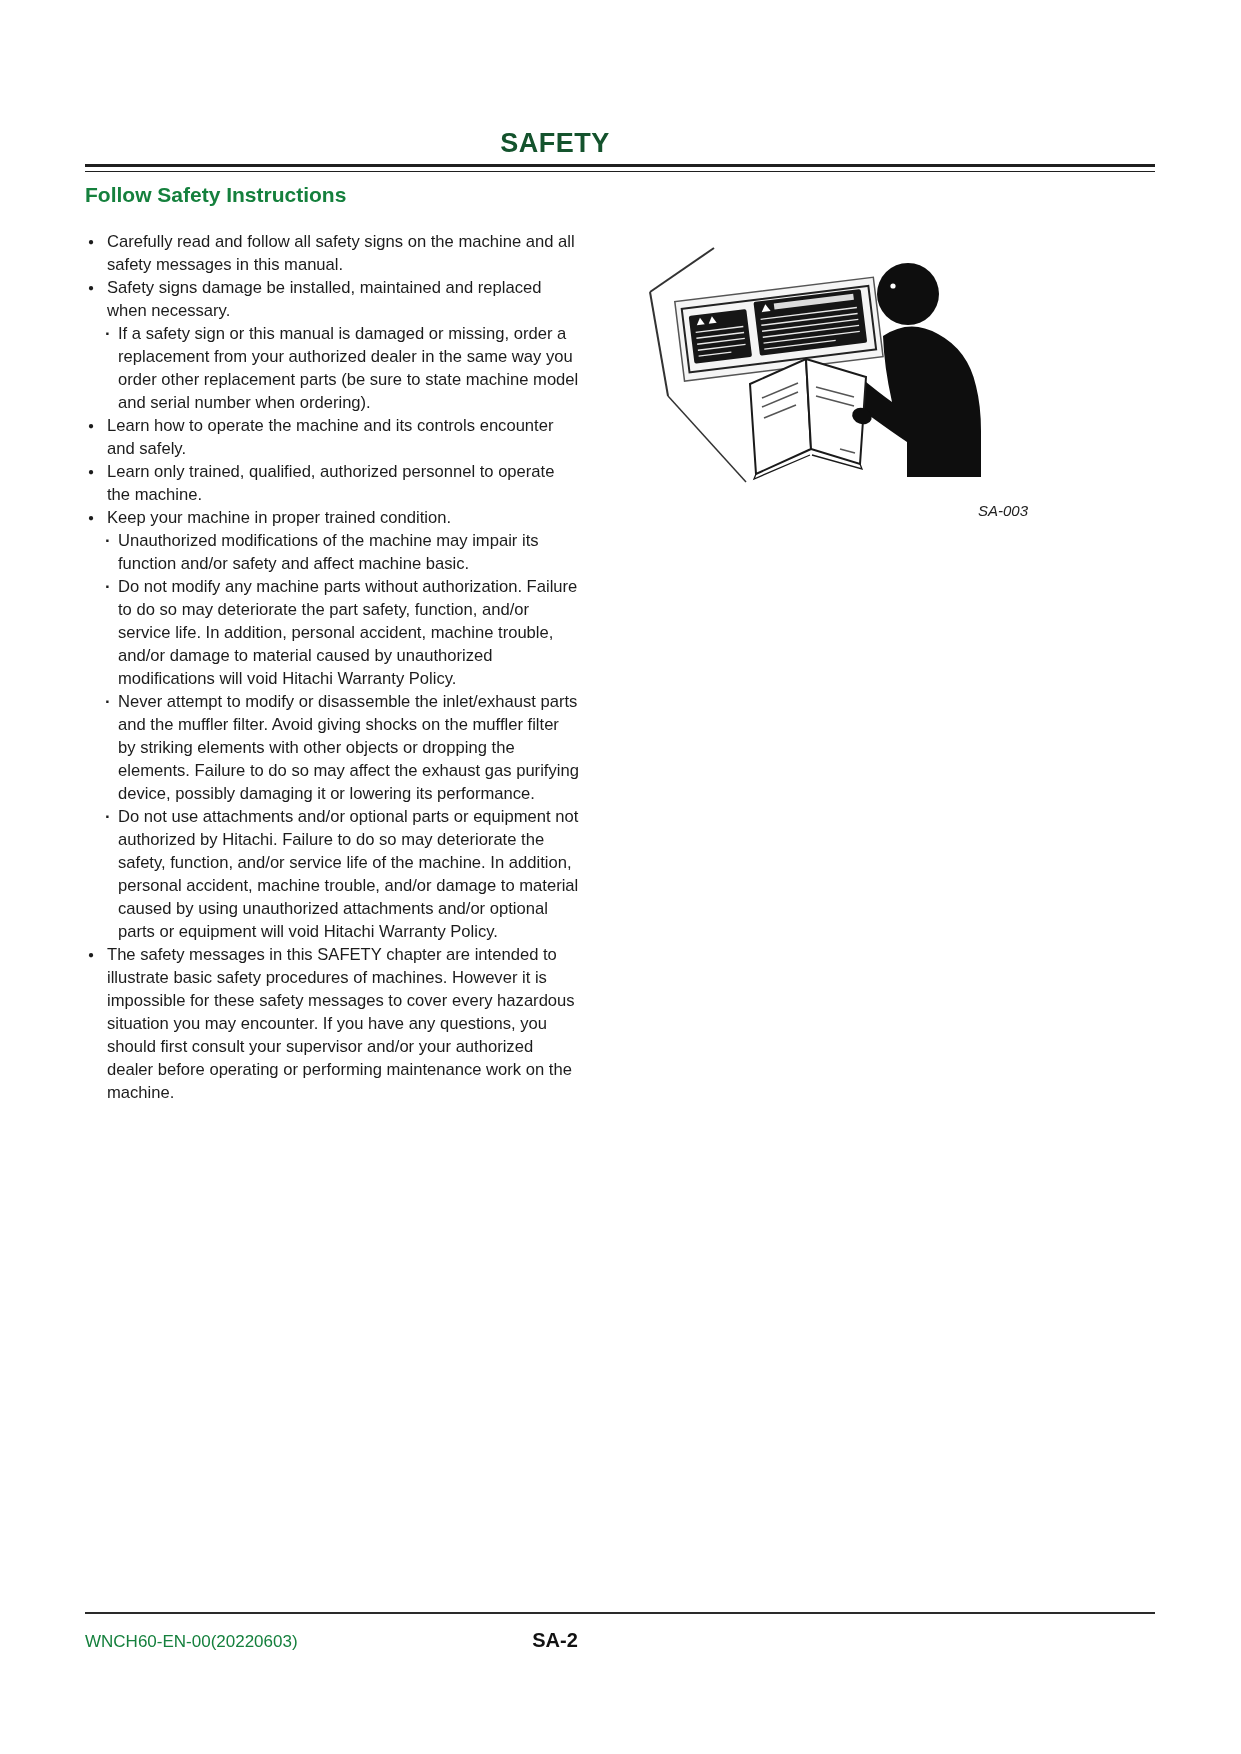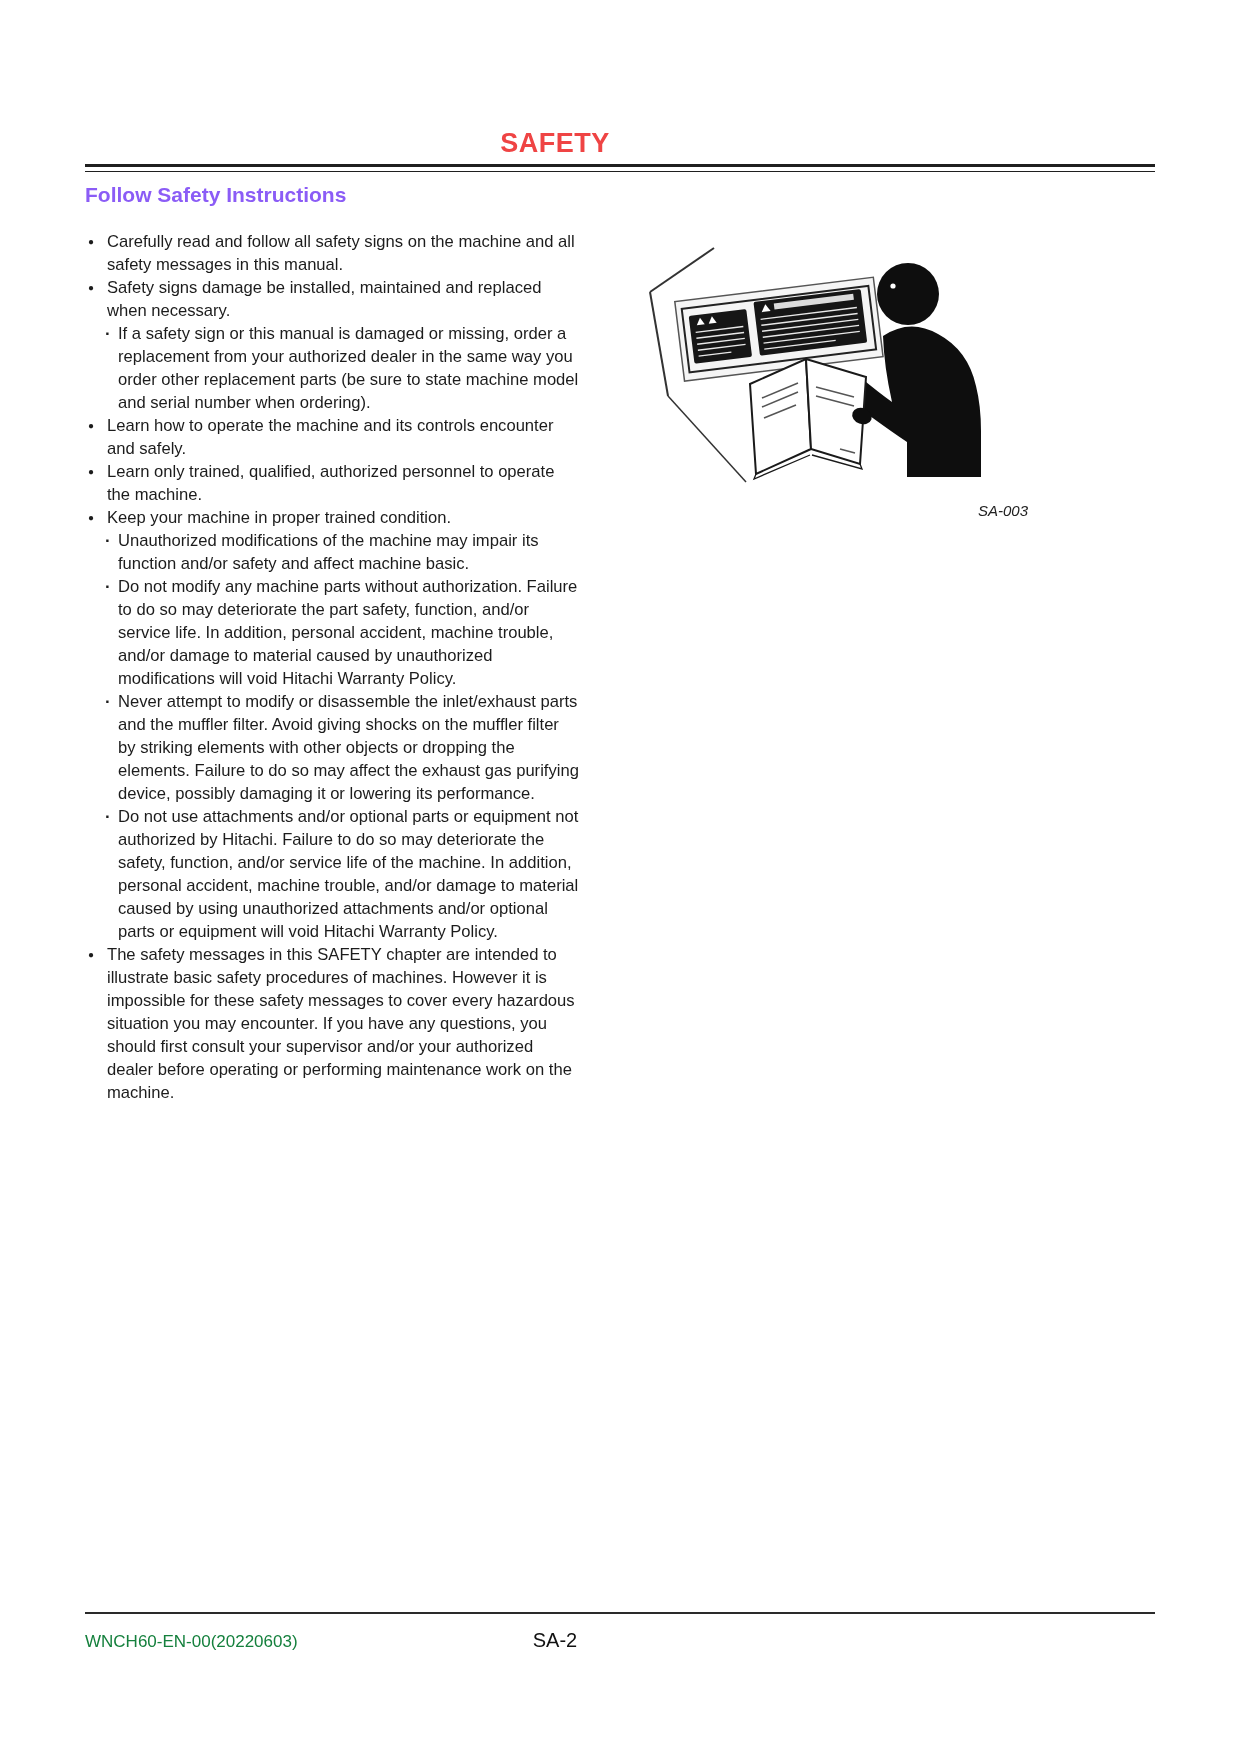--- a/index.html
+++ b/index.html
@@ -10,30 +10,30 @@
     color: #1b1b1b;
     position: relative;
     overflow: hidden;
   }
   .page { position: relative; width: 1241px; height: 1754px; background: #fff; }
 
   
   .header-title {
     position: absolute; top: 128px; left: 85px; width: 940px;
     text-align: center; font-size: 27px; font-weight: bold;
-    letter-spacing: 0.5px; color: #ef4444;
+    letter-spacing: 0.5px; color: #14532d;
   }
   .rule { position: absolute; left: 85px; width: 1070px; background: #1f1f1f; }
   .rule-thick { top: 164px; height: 3px; }
   .rule-thin  { top: 171px; height: 1px; }
 
   
   .section-title {
     position: absolute; top: 183px; left: 85px;
-    font-size: 21px; font-weight: bold; color: #8b5cf6;
+    font-size: 21px; font-weight: bold; color: #15803d;
   }
 
   
   .list {
     position: absolute; top: 230px; left: 85px; width: 494px;
   }
   .item { display: flex; align-items: flex-start; font-size: 16.6px; line-height: 23px; color: #1c1c1c; }
   .item .marker { flex: 0 0 auto; line-height: 23px; }
   .item .txt { flex: 1 1 auto; }
   .level-1 .marker { width: 22px; font-size: 10px; padding-left: 3px; }
@@ -51,21 +51,21 @@
   }
 
   
   .footer-rule { position: absolute; left: 85px; top: 1612px; width: 1070px; height: 2px; background: #2a2a2a; }
   .footer-left {
     position: absolute; left: 85px; top: 1632px;
     font-size: 17px; color: #15803d;
   }
   .footer-page {
     position: absolute; left: 85px; top: 1629px; width: 940px;
-    text-align: center; font-size: 20px; color: #111;
+    text-align: center; font-size: 20px; color: #111; font-weight: bold;
   }
 </style>
 </head>
 <body>
 
 <div class="page">
 
   <h1 class="header-title">SAFETY</h1>
   <div class="rule rule-thick"></div>
   <div class="rule rule-thin"></div>

